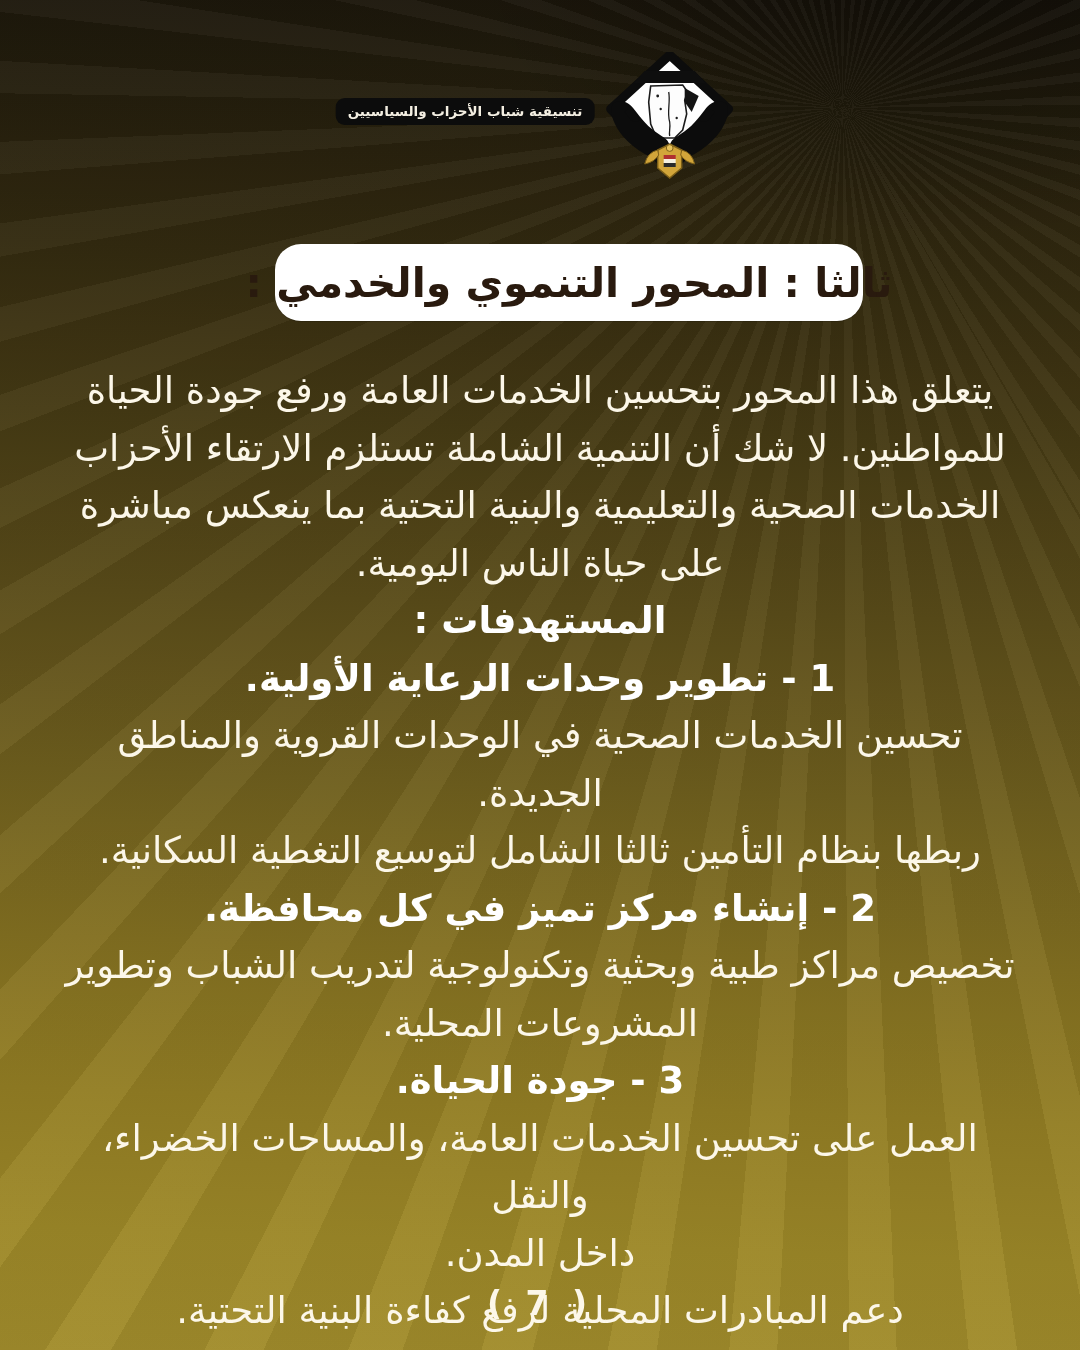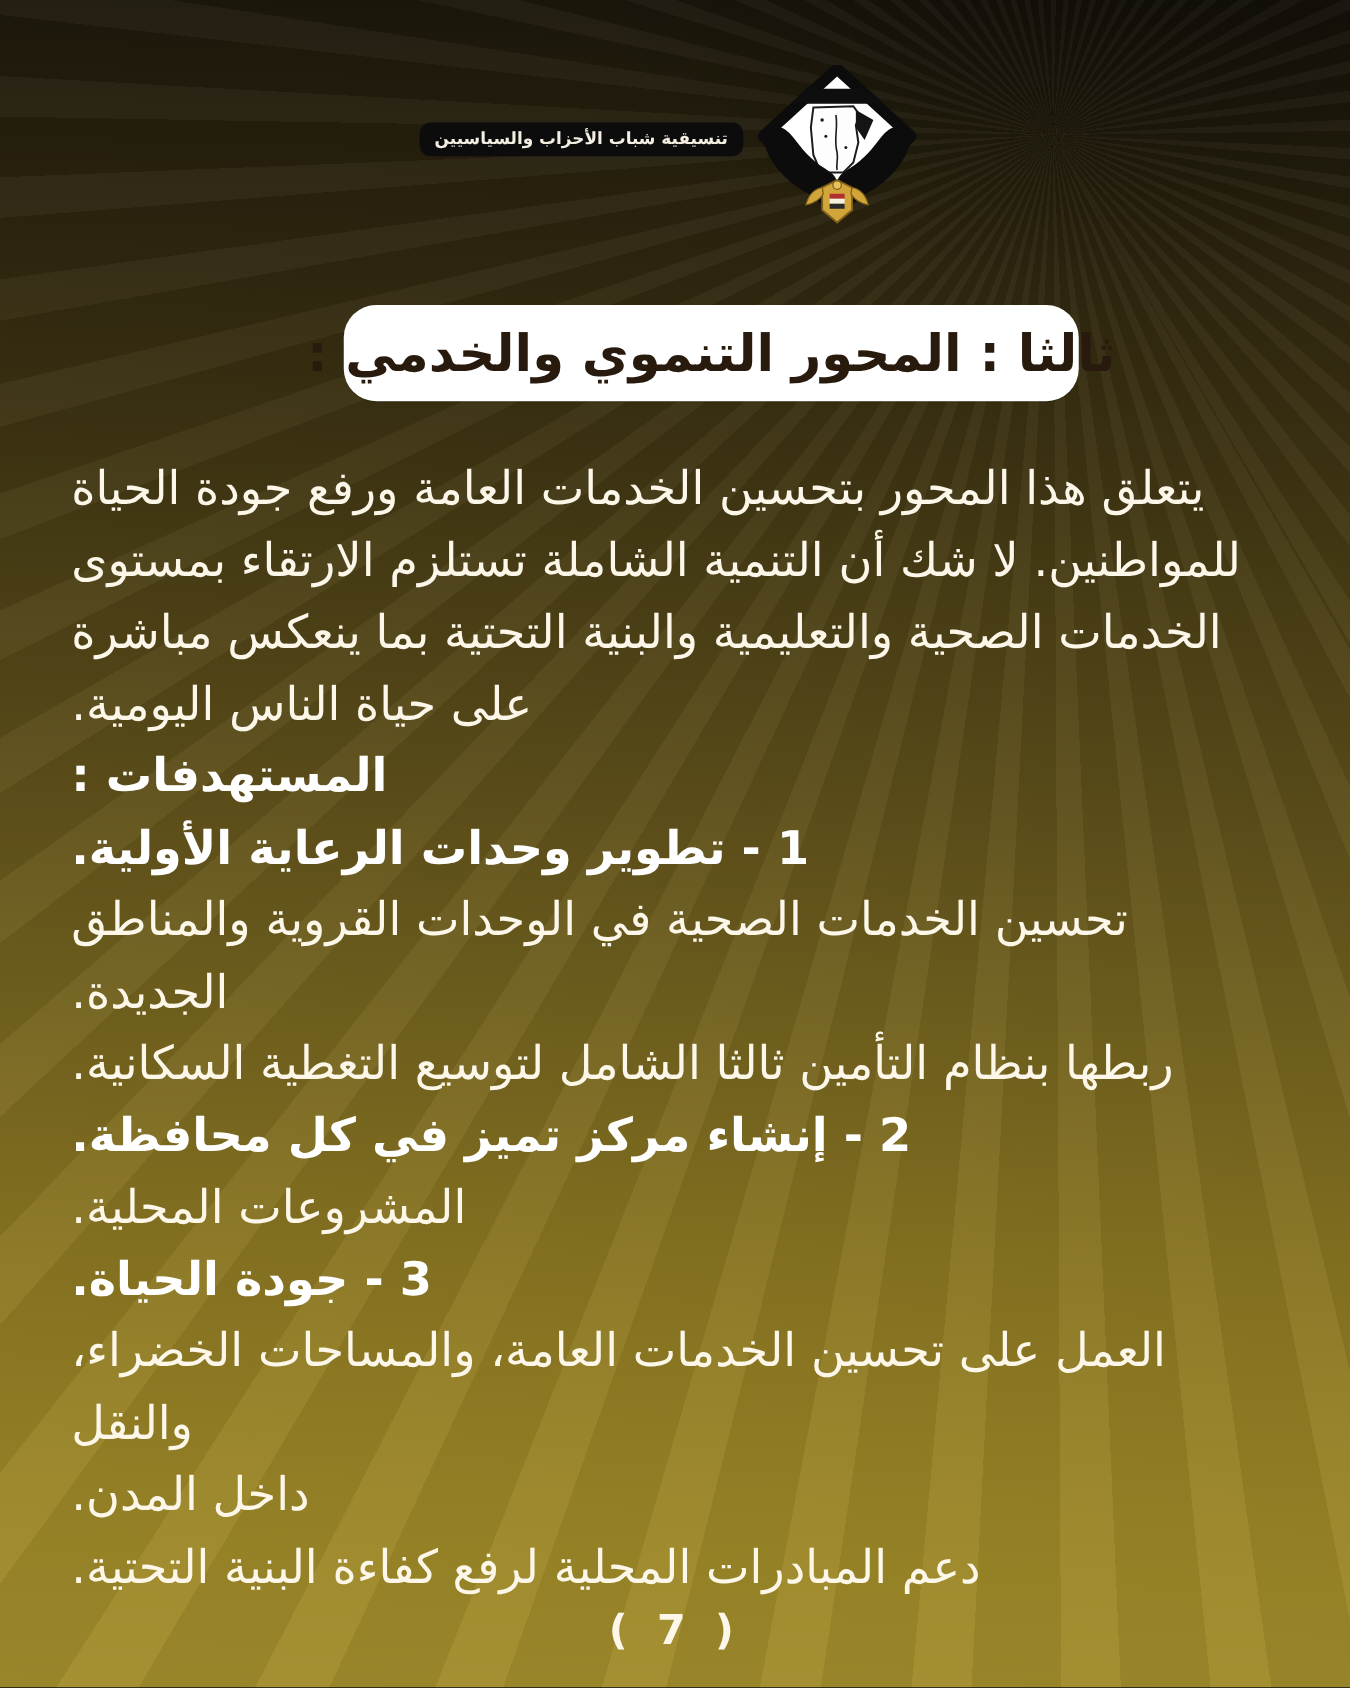--- a/index.html
+++ b/index.html
@@ -56,21 +56,21 @@
     font-size:41px;
     font-weight:bold;
     white-space:nowrap;
   }
 
   
   .body-text{
     position:absolute;
     top:362px;right:57px;left:57px;
     direction:rtl;
-    text-align:left;
+    text-align:center;
     color:#fcf7e9;
     font-size:37px;
     line-height:57.5px;
   }
   .body-text .line{min-height:57.5px;}
   .body-text .line.bold{font-weight:bold;color:#ffffff;}
 
   
   .page-number{
     position:absolute;
@@ -126,28 +126,29 @@
       <span>تنسيقية شباب الأحزاب والسياسيين</span>
     </div>
   </div>
 
   <div class="title-box">
     <span class="title-text">ثالثا : المحور التنموي والخدمي :</span>
   </div>
 
   <div class="body-text">
     <div class="line">يتعلق هذا المحور بتحسين الخدمات العامة ورفع جودة الحياة</div>
-    <div class="line">للمواطنين. لا شك أن التنمية الشاملة تستلزم الارتقاء بمستوى</div>
+    <div class="line">للمواطنين. لا شك أن التنمية الشاملة تستلزم الارتقاء الأحزاب</div>
     <div class="line">الخدمات الصحية والتعليمية والبنية التحتية بما ينعكس مباشرة</div>
     <div class="line">على حياة الناس اليومية.</div>
     <div class="line bold">المستهدفات :</div>
     <div class="line bold">1 - تطوير وحدات الرعاية الأولية.</div>
     <div class="line">تحسين الخدمات الصحية في الوحدات القروية والمناطق الجديدة.</div>
     <div class="line">ربطها بنظام التأمين ثالثا الشامل لتوسيع التغطية السكانية.</div>
     <div class="line bold">2 - إنشاء مركز تميز في كل محافظة.</div>
+    <div class="line">تخصيص مراكز طبية وبحثية وتكنولوجية لتدريب الشباب وتطوير</div>
     <div class="line">المشروعات المحلية.</div>
     <div class="line bold">3 - جودة الحياة.</div>
     <div class="line">العمل على تحسين الخدمات العامة، والمساحات الخضراء، والنقل</div>
     <div class="line">داخل المدن.</div>
     <div class="line">دعم المبادرات المحلية لرفع كفاءة البنية التحتية.</div>
   </div>
 
   <div class="page-number">( 7 )</div>
 
 </div>

